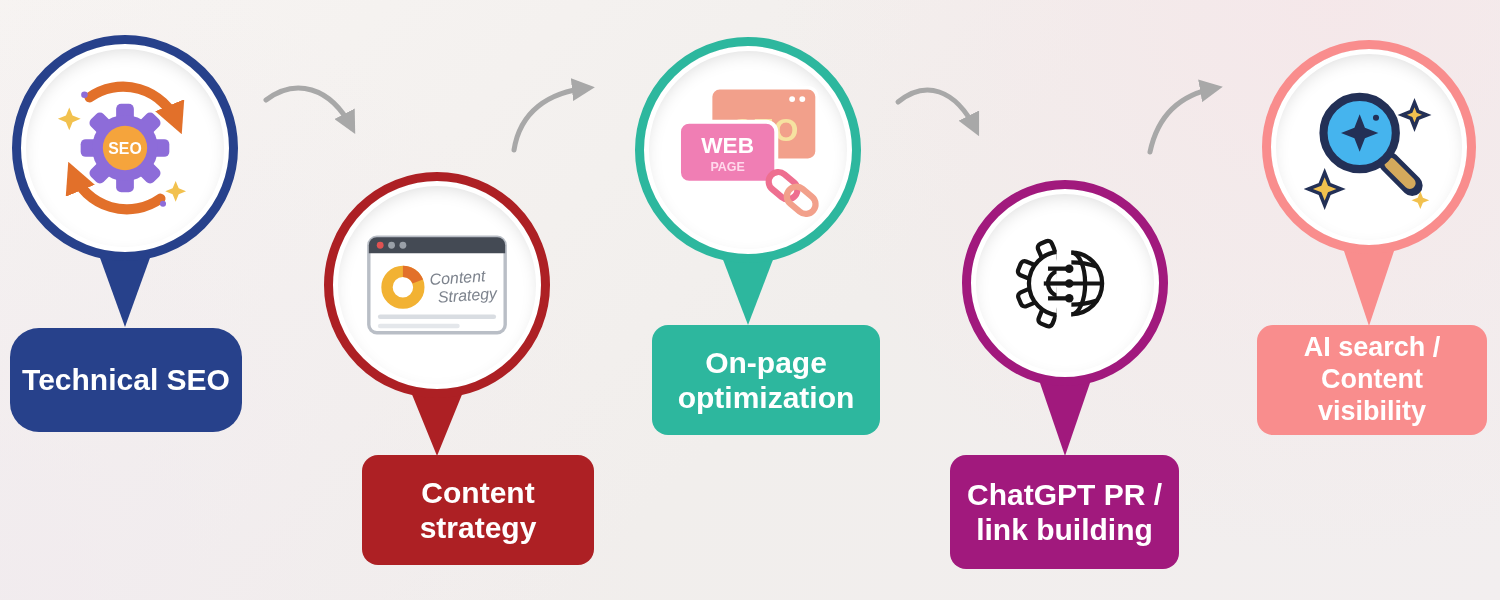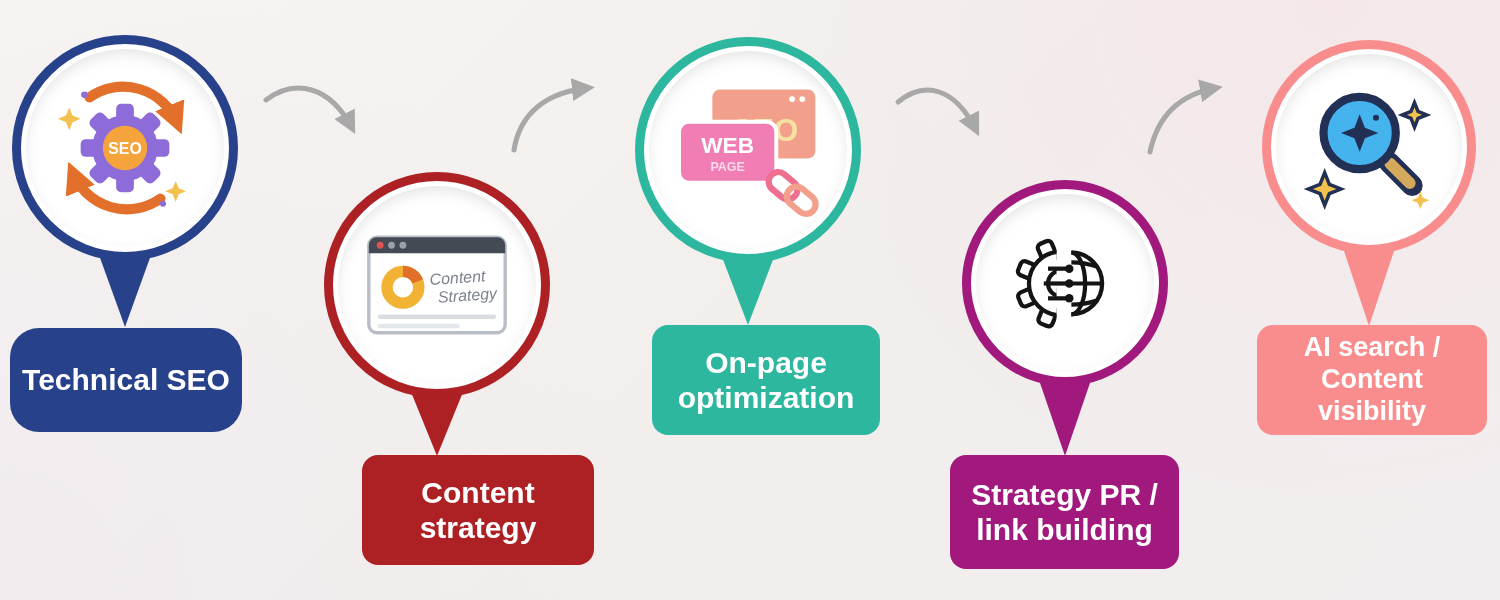--- a/index.html
+++ b/index.html
@@ -209,21 +209,21 @@
           <line x1="46" y1="56" x2="70" y2="56"></line>
           <line x1="50" y1="70" x2="70" y2="70"></line>
         </g>
         <g fill="#141414">
           <circle cx="70" cy="42" r="4"></circle>
           <circle cx="70" cy="56" r="4"></circle>
           <circle cx="70" cy="70" r="4"></circle>
         </g>
       </svg>
     </div>
-    <div class="label">Strategy PR / link building</div>
+    <div class="label">ChatGPT PR / link building</div>
   </div>
 
   <div class="step s5">
     <div class="tail"></div>
     <div class="circle">
       <svg viewBox="0 0 120 120" width="140" height="140">
         <line x1="77" y1="73" x2="97" y2="93" stroke="#233056" stroke-width="18" stroke-linecap="round"></line>
         <line x1="78" y1="74" x2="95" y2="91" stroke="#d4a95c" stroke-width="10" stroke-linecap="round"></line>
         <circle cx="52" cy="48" r="31" fill="#45b4ee" stroke="#233056" stroke-width="7"></circle>
         <path d="M52 32 l4.5 11.5 L68 48 l-11.5 4.5 L52 64 l-4.5 -11.5 L36 48 l11.5 -4.5 z" fill="#233056"></path>

